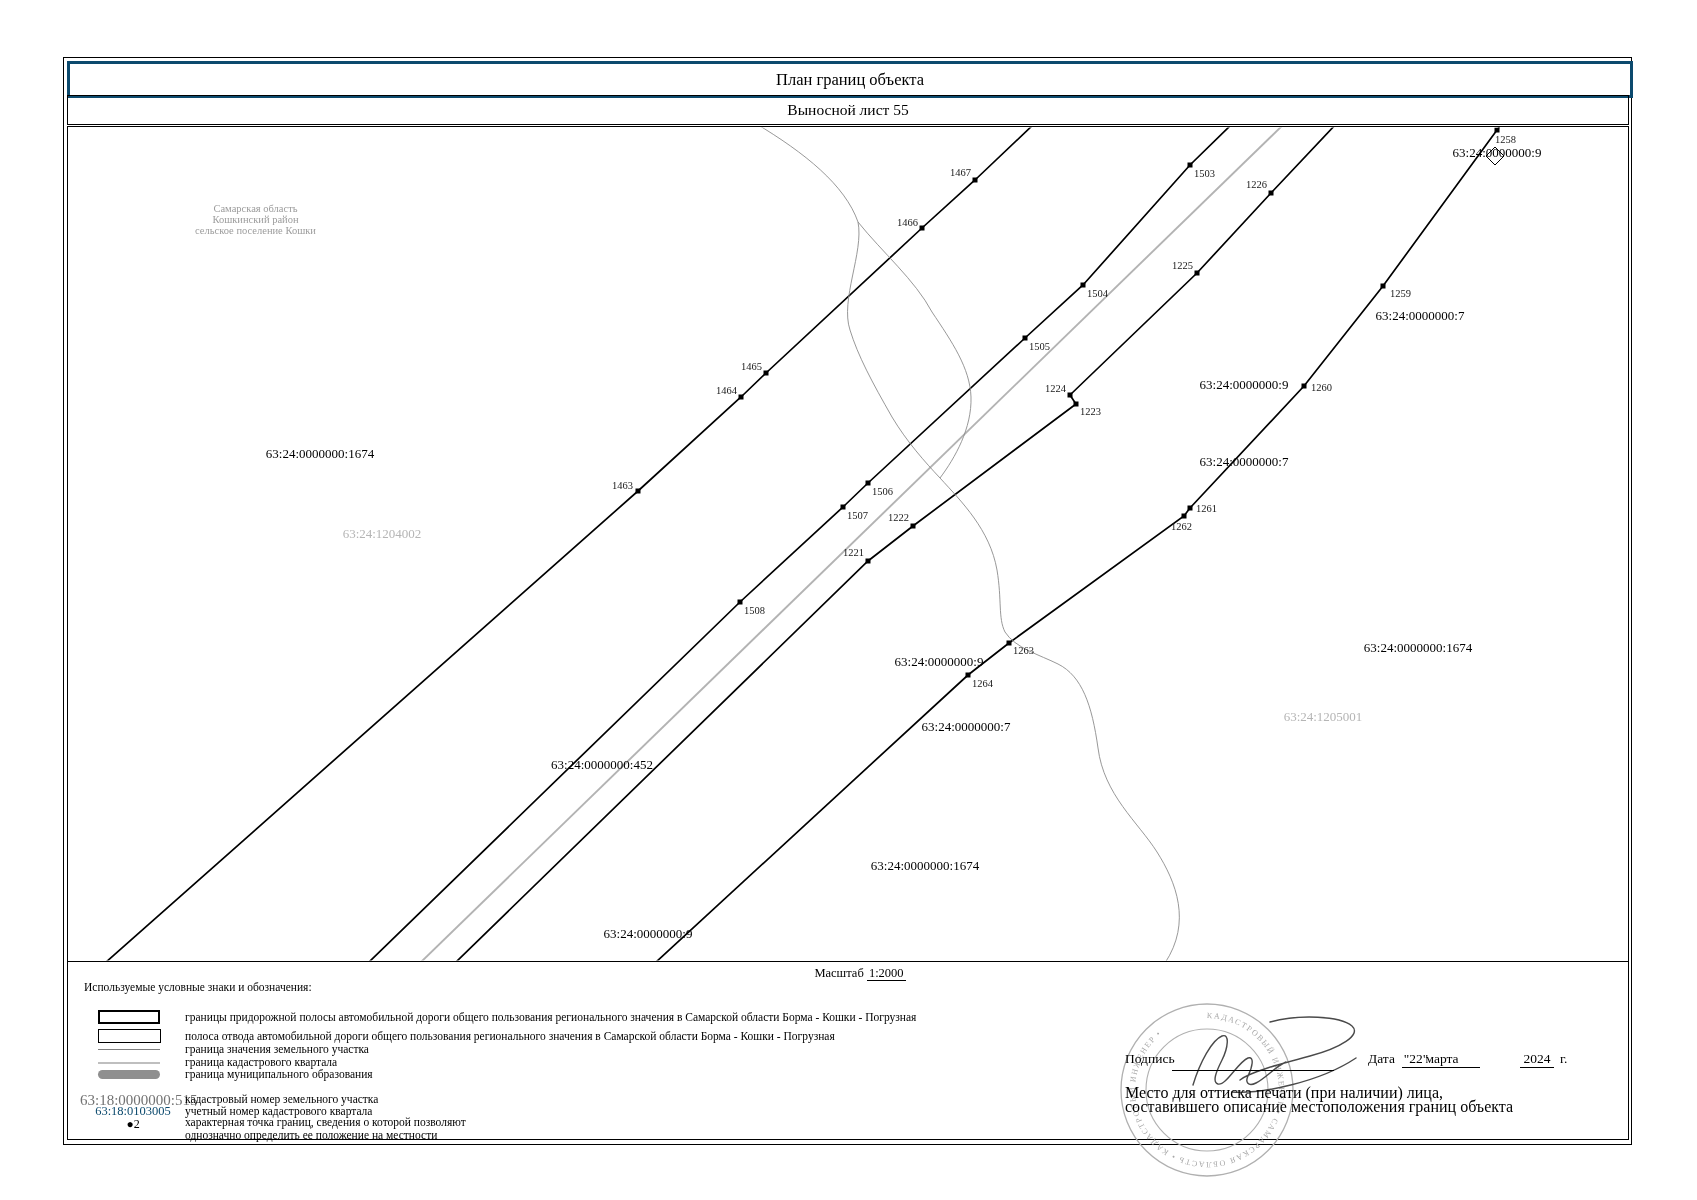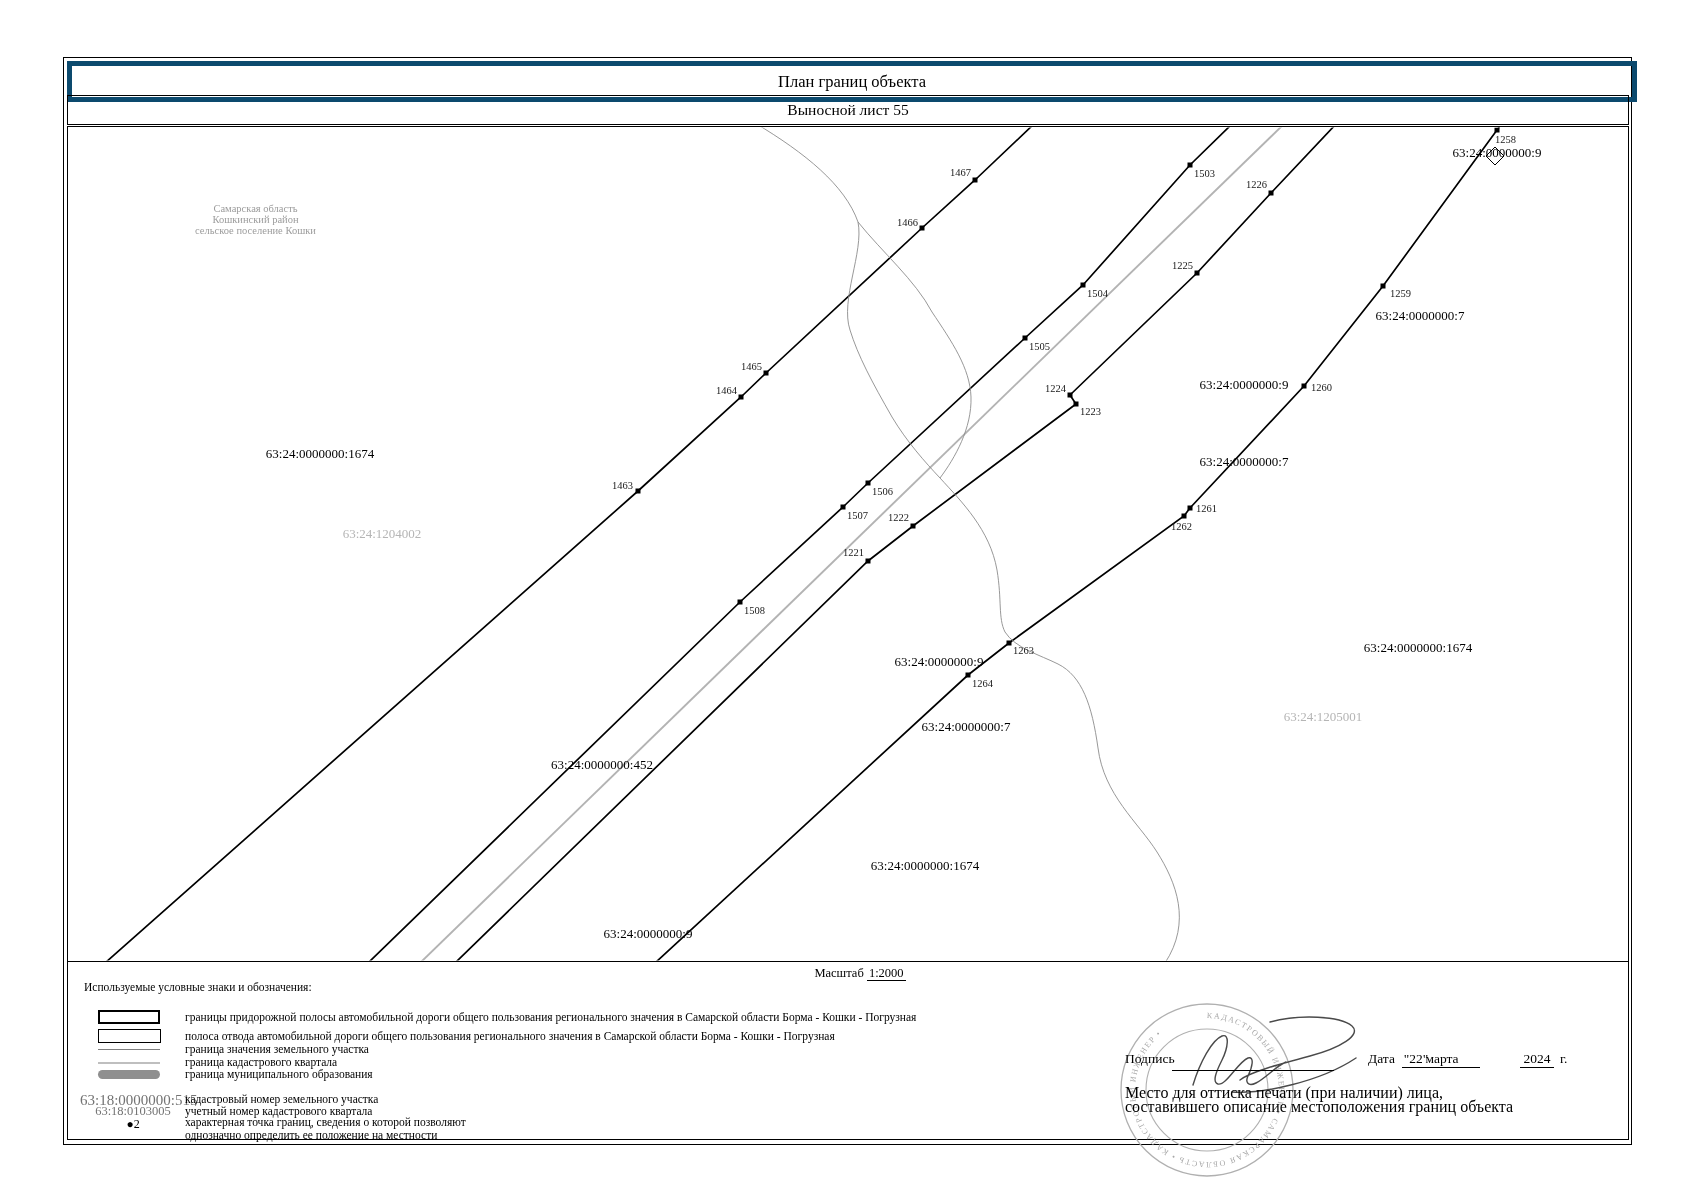--- a/index.html
+++ b/index.html
@@ -1,20 +1,20 @@
 <!DOCTYPE html>
 <html><head>
 <meta charset="utf-8">
 <style>
   html,body{margin:0;padding:0;background:#fff;}
   .page{position:relative;width:1697px;height:1200px;background:#ffffff;overflow:hidden;
         font-family:"Liberation Serif","DejaVu Serif",serif;color:#000;}
   .abs{position:absolute;}
   .outer-frame{left:63px;top:57px;width:1567px;height:1086px;border:1.5px solid #000;}
-  .title-box{left:67px;top:61px;width:1560px;height:31px;border:5px solid #0c4a6e;
+  .title-box{left:67px;top:61px;width:1560px;height:31px;border:3px solid #0c4a6e;
              text-align:center;line-height:31px;font-size:16.5px;}
   .subtitle-box{left:67px;top:95px;width:1560px;height:28px;border:1px solid #000;
                 text-align:center;line-height:28px;font-size:15.5px;}
   .content-box{left:67px;top:126px;width:1560px;height:1012px;border:1px solid #000;}
   .map-divider{left:68px;top:961px;width:1560px;height:0;border-top:1px solid #000;}
   .region-note{left:158px;top:203px;width:195px;text-align:center;
                font-size:10.5px;line-height:11px;color:#9c9c9c;}
   svg.overlay{position:absolute;left:0;top:0;pointer-events:none;}
   .scale-wrap{left:770px;top:966px;width:180px;text-align:center;font-size:12.5px;}
   .uline{border-bottom:1px solid #000;padding:0 2px;}
@@ -23,21 +23,21 @@
   .lsym{position:absolute;left:98px;}
   .lkey{position:absolute;left:80px;width:106px;text-align:center;}
   .ltx{position:absolute;left:185px;white-space:nowrap;font-size:11.5px;line-height:13px;}
   .rect-thick{display:block;width:58px;height:10px;border:2.5px solid #000;background:#fff;}
   .rect-thin{display:block;width:61px;height:12px;border:1px solid #000;background:#fff;}
   .line-dark{display:block;width:62px;height:0;border-top:1.8px solid #7f7f7f;}
   .line-light{display:block;width:62px;height:0;border-top:2.5px solid #bfbfbf;}
   .bar-muni{display:block;width:62px;height:9px;border-radius:5px;background:#8f8f8f;}
   .bar-settle{display:block;width:52px;height:8px;border-radius:5px;background:#8f8f8f;}
   .key-black{font-size:15px;color:#737373;}
-  .key-gray{font-size:12.5px;color:#737373;}
+  .key-gray{font-size:12.5px;color:#0c4a6e;}
   .key-point{font-size:12px;color:#000;}
   .sig-label{font-size:13.5px;}
   .sig-line{border-bottom:1px solid #000;height:0;}
   .sig-note{font-size:16px;line-height:14px;text-align:center;}
   .date-field{font-size:13.5px;text-align:center;border-bottom:1px solid #000;}
 </style>
 </head>
 <body>
 
 <div class="page">

